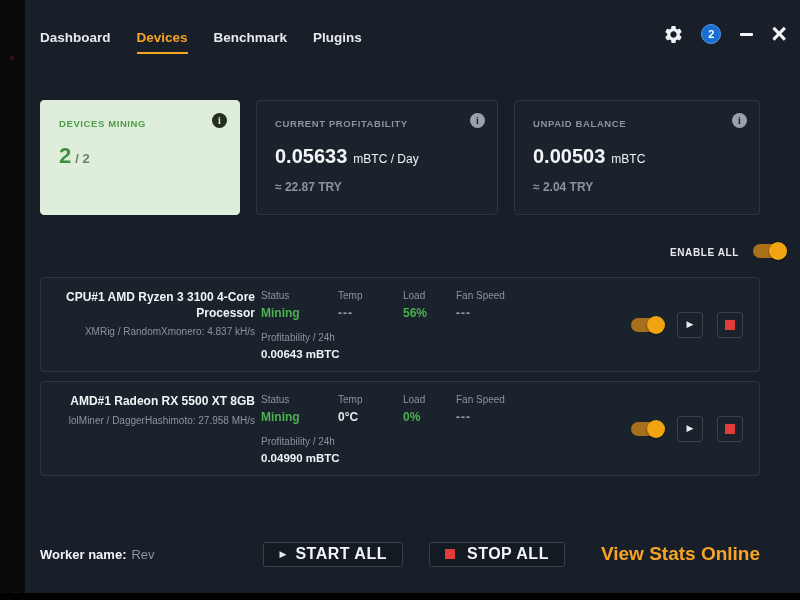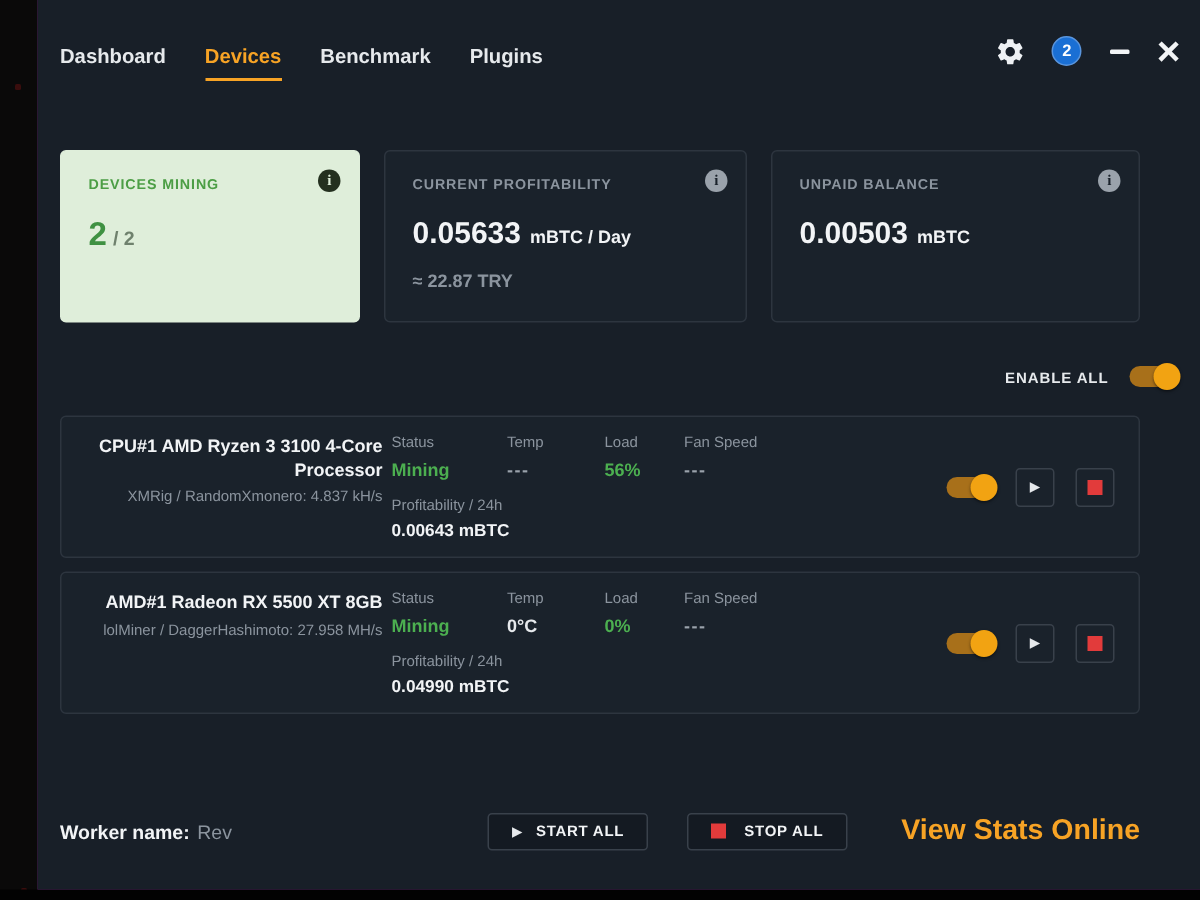--- a/index.html
+++ b/index.html
@@ -1,17 +1,17 @@
 <!DOCTYPE html>
 <html><head>
 <meta charset="utf-8">
 <style>
   * { margin:0; padding:0; box-sizing:border-box; }
   html,body { width:800px; height:600px; overflow:hidden; background:#060606; font-family:"Liberation Sans", sans-serif; }
-  .screen { position:relative; width:800px; height:600px; background:#701a75; }
+  .screen { position:relative; width:800px; height:600px; background:#7dd3fc; }
   .window { position:absolute; left:25px; top:0; width:775px; height:593px; background:#181f28; }
 
   
   .nav { position:absolute; left:40px; top:30px; display:flex; gap:26px; align-items:flex-start; }
   .nav-item { font-size:13.5px; font-weight:700; color:#e6e9ec; padding-bottom:7px; cursor:pointer; }
   .nav-item.active { color:#f7a325; border-bottom:2px solid #f7a325; }
   .nav-right { position:absolute; right:38px; top:22px; display:flex; gap:17px; align-items:center; }
   .gear { width:22px; height:22px; display:flex; align-items:center; justify-content:center; }
   .badge { width:20px; height:20px; border-radius:50%; background:#1a6fd4; border:1px solid #5a95dd; color:#fff; font-size:11px; font-weight:700; display:flex; align-items:center; justify-content:center; }
   .min-btn { width:16px; height:22px; display:flex; align-items:center; justify-content:center; }
@@ -27,21 +27,21 @@
   .info-icon { position:absolute; top:12px; right:12px; width:15px; height:15px; border-radius:50%; display:flex; align-items:center; justify-content:center; font-size:10px; font-weight:700; font-family:"Liberation Serif", serif; }
   .info-dark { background:#9aa2ab; color:#1a222b; }
   .info-on-green { background:#24301f; color:#dfeeda; }
   .card-label { font-size:9.5px; font-weight:700; letter-spacing:0.6px; color:#8b949e; }
   .green .card-label { color:#4c9e45; }
   .dm-value { margin-top:14px; display:flex; align-items:baseline; gap:4px; }
   .dm-big { font-size:22px; font-weight:700; color:#3f9142; }
   .dm-total { font-size:13px; font-weight:700; color:#6f816d; }
   .val-row { margin-top:16px; display:flex; align-items:baseline; gap:6px; }
   .val-big { font-size:20px; font-weight:700; color:#f2f4f6; }
-  .val-unit { font-size:12px; font-weight:700; color:#f2f4f6; }
+  .val-unit { font-size:12px; font-weight:400; color:#f2f4f6; }
   .fiat { margin-top:12px; font-size:12px; font-weight:700; color:#8b949e; }
 
   
   .enable-row { position:absolute; right:40px; top:244px; display:flex; align-items:flex-end; gap:14px; }
   .enable-label { font-size:10px; font-weight:700; letter-spacing:0.6px; color:#e6e9ec; }
   .toggle { position:relative; width:32px; height:14px; border-radius:7px; background:#a8701a; cursor:pointer; }
   .toggle .knob { position:absolute; right:-2px; top:-2px; width:18px; height:18px; border-radius:50%; background:#f2a312; box-shadow:0 1px 2px rgba(0,0,0,.5); }
 
   
   .device { position:absolute; left:40px; width:720px; height:95px; border:1px solid #2d353f; border-radius:4px; background:#1a222b; padding:12px 16px; display:flex; align-items:flex-start; }
@@ -64,21 +64,21 @@
   .sq-btn { width:26px; height:26px; border:1px solid #39414b; border-radius:3px; background:transparent; display:flex; align-items:center; justify-content:center; cursor:pointer; }
   .play-glyph { color:#e6e9ec; font-size:9px; line-height:1; }
   .stop-glyph { width:10px; height:10px; background:#e23b3b; }
 
   
   .footer { position:absolute; left:40px; right:40px; top:540px; height:28px; display:flex; align-items:center; }
   .worker { font-size:13px; font-weight:700; color:#f2f4f6; }
   .worker .wname { font-weight:400; color:#8b949e; margin-left:5px; }
   .footer-right { margin-left:auto; display:flex; align-items:center; }
   .bar-btn { height:25px; padding:0 15px; border:1px solid #39414b; border-radius:3px; background:rgba(0,0,0,0.15); display:flex; align-items:center; gap:9px; cursor:pointer; }
-  .bar-btn .lbl { font-size:10px; font-weight:700; letter-spacing:0.5px; color:#f2f4f6; }
+  .bar-btn .lbl { font-size:16px; font-weight:700; letter-spacing:0.5px; color:#f2f4f6; }
   .bar-btn + .bar-btn { margin-left:26px;gap:12px; }
   .stats-link { margin-left:36px; font-size:19px; font-weight:700; color:#f7a325; cursor:pointer; }
 
   
   .left-strip { position:absolute; left:0; top:0; width:25px; height:600px; background:#0a0909; }
   .bottom-strip { position:absolute; left:0; top:593px; width:800px; height:7px; background:#020202; }
   .speck { position:absolute; width:4px; height:4px; background:#3a0d0d; border-radius:1px; }
 </style>
 </head>
 <body>
@@ -129,20 +129,21 @@
         </div>
         <div class="fiat">≈ 22.87 TRY</div>
       </div>
       <div class="card c3">
         <div class="info-icon info-dark">i</div>
         <div class="card-label">UNPAID BALANCE</div>
         <div class="val-row">
           <span class="val-big">0.00503</span>
           <span class="val-unit">mBTC</span>
         </div>
+        <div class="fiat">≈ 2.04 TRY</div>
       </div>
     </div>
 
     <div class="enable-row" style="right:15px;">
       <span class="enable-label">ENABLE ALL</span>
       <div class="toggle">
           <div class="knob"></div>
         </div>
     </div>
 

